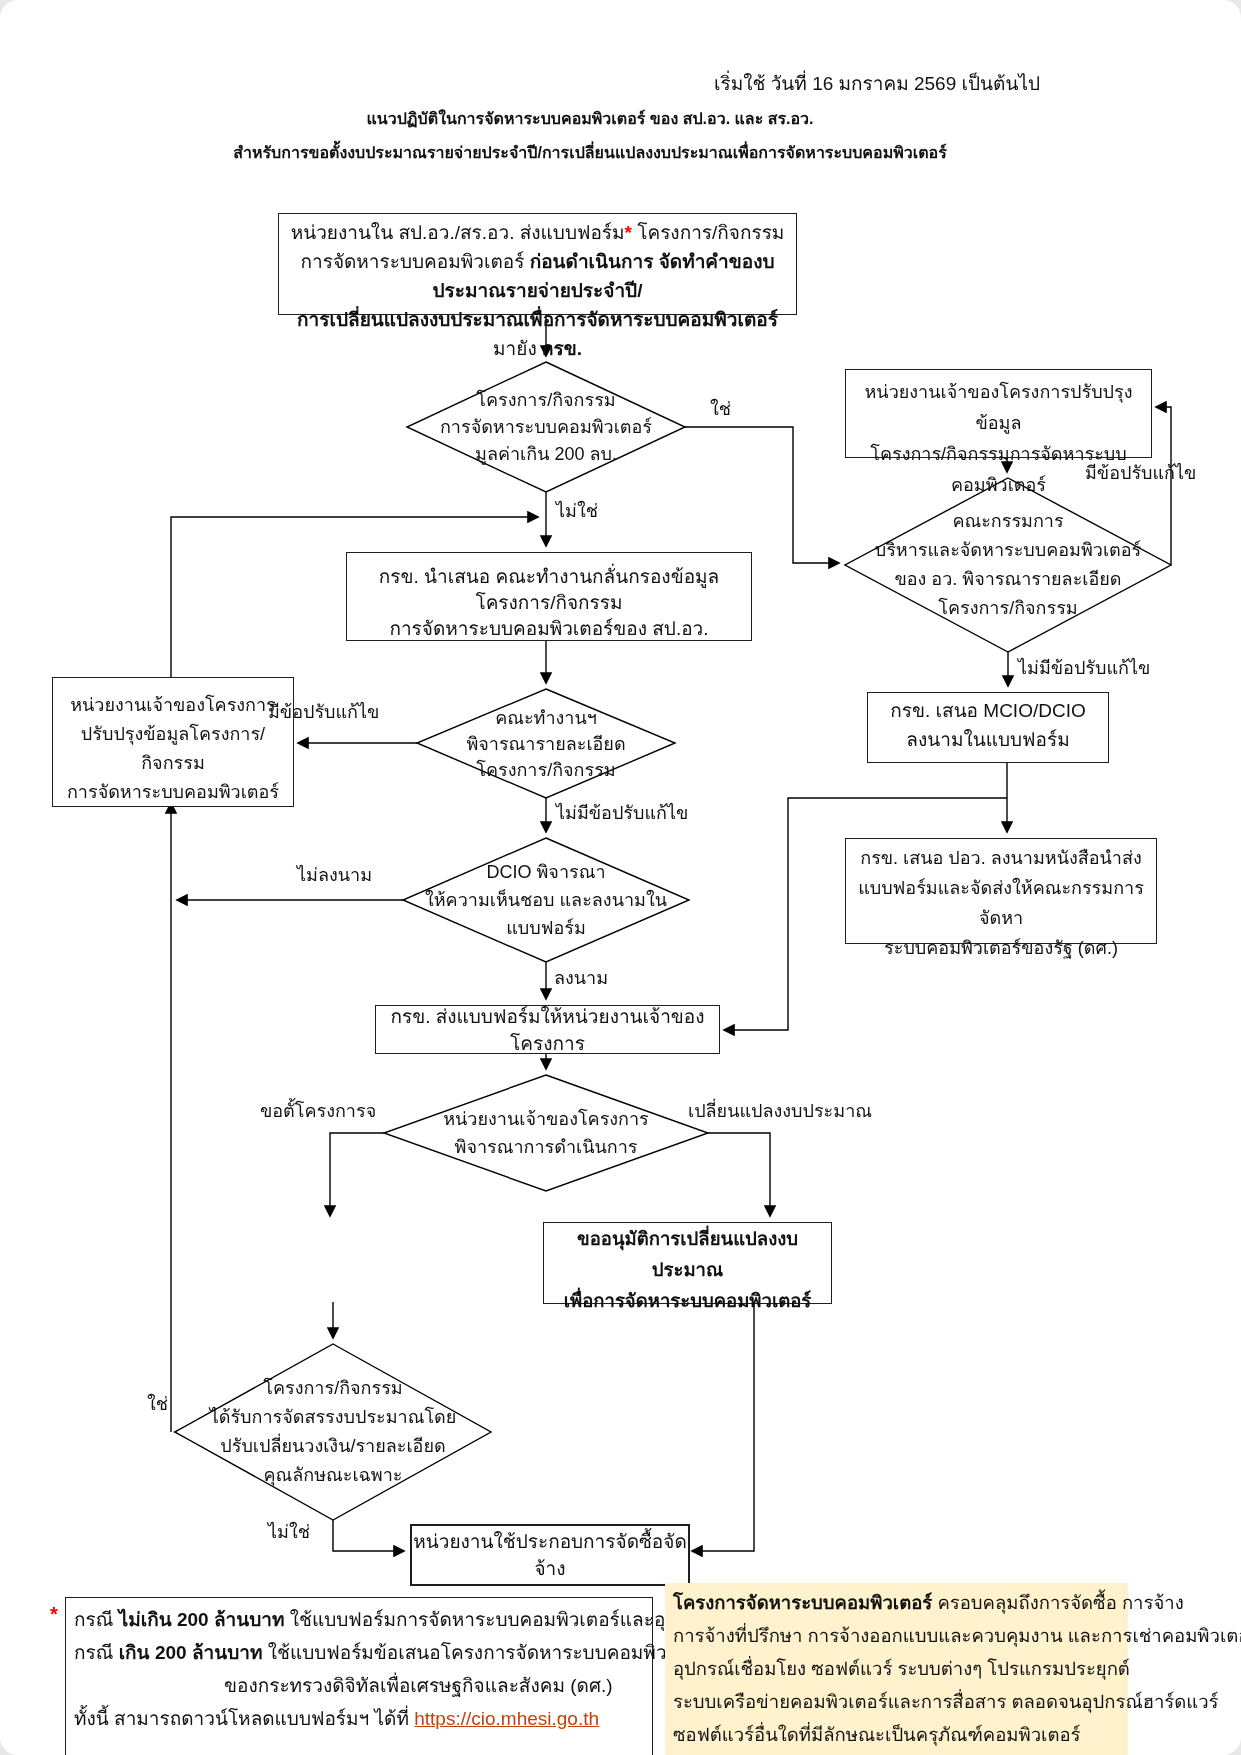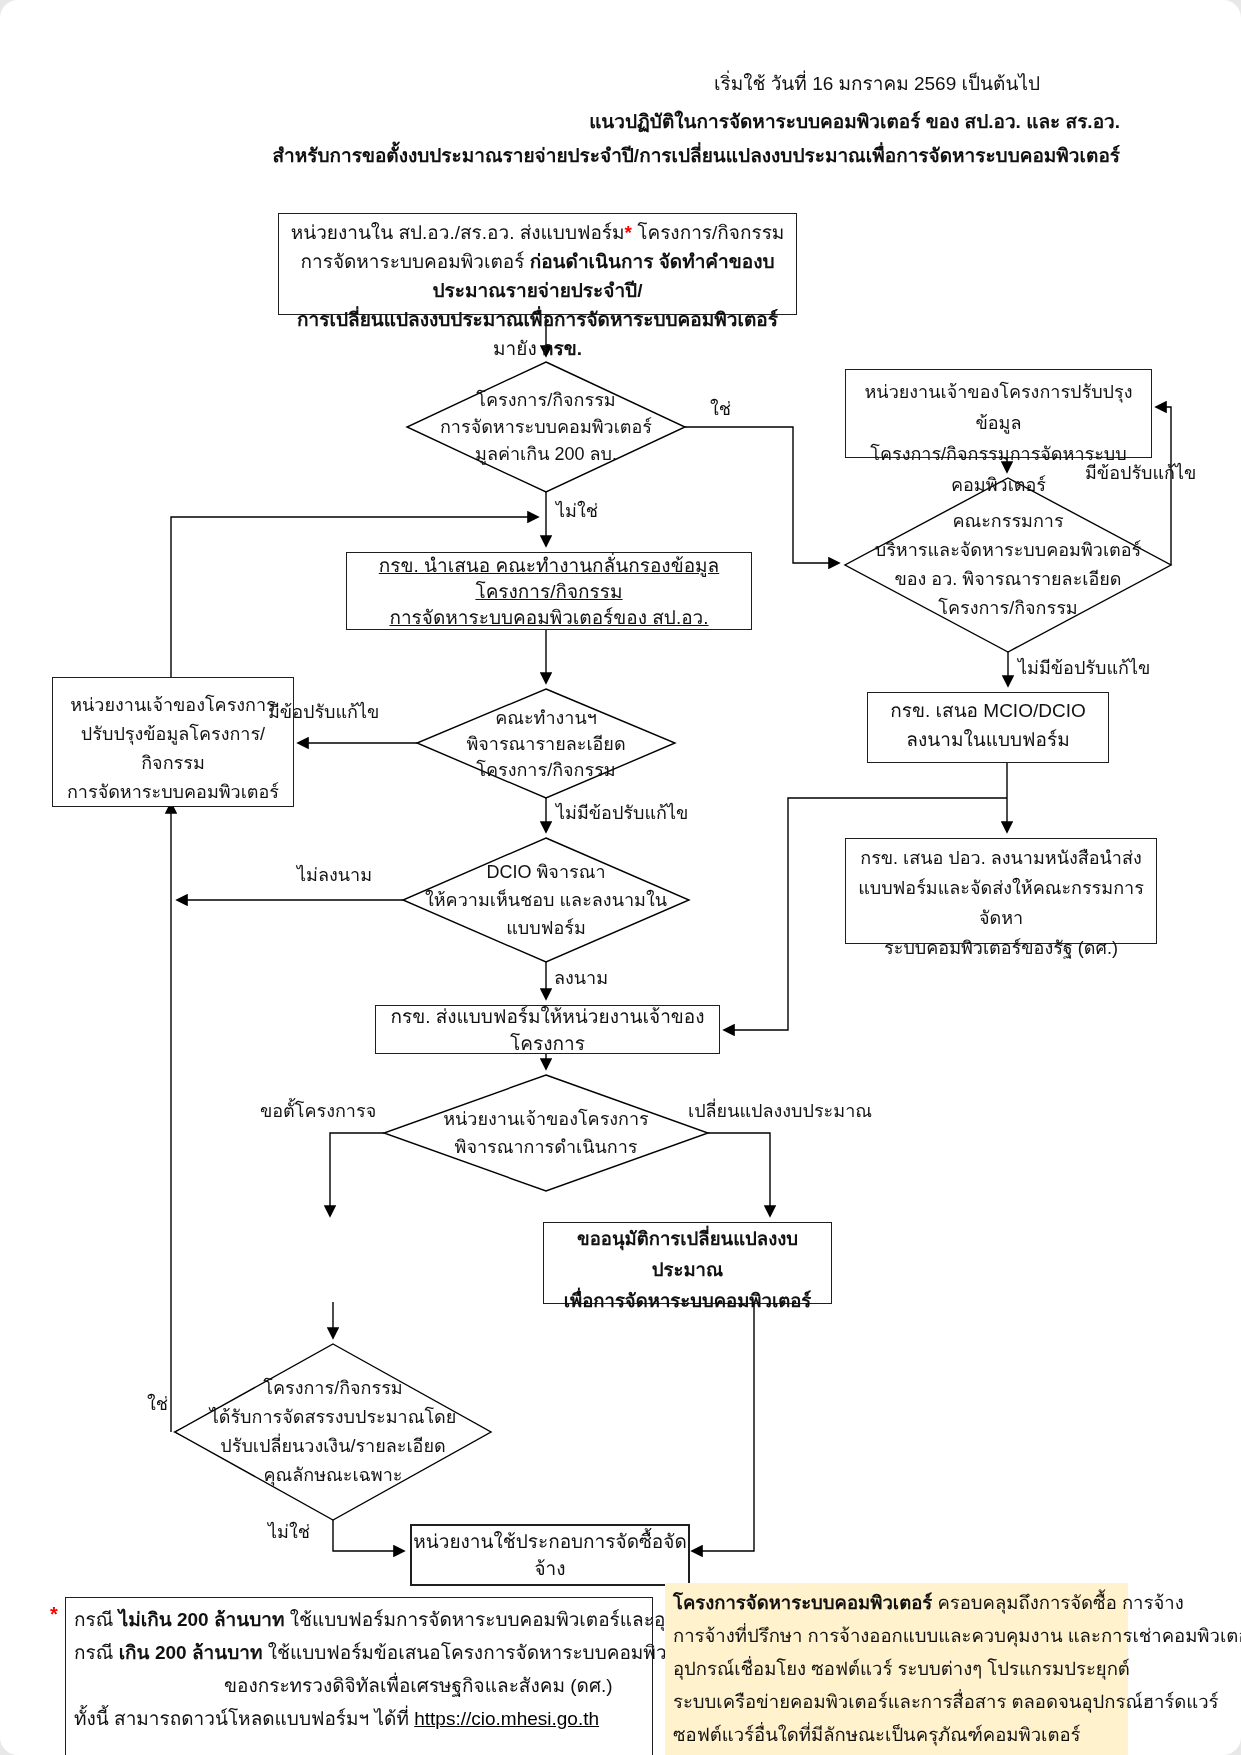--- a/index.html
+++ b/index.html
@@ -8,32 +8,32 @@
   .abs{position:absolute;}
   svg.wires{position:absolute;left:0;top:0;z-index:1;}
   svg.wires path,svg.wires polygon{shape-rendering:geometricPrecision;}
   .node{position:absolute;z-index:2;background:#fff;border:1.6px solid #1f1f1f;
         text-align:center;font-size:19px;line-height:27px;}
   .node .ln{display:block;}
   .dtext{position:absolute;z-index:2;display:flex;flex-direction:column;justify-content:center;
          align-items:center;text-align:center;font-size:18px;line-height:26px;background:transparent;}
   .lbl{position:absolute;z-index:3;font-size:18px;line-height:22px;white-space:nowrap;}
   .hdr-date{position:absolute;z-index:3;font-size:19px;text-align:right;}
-  .title{position:absolute;z-index:3;font-size:19px;font-weight:700;text-align:right;white-space:nowrap;}
+  .title{position:absolute;z-index:3;font-size:16px;font-weight:700;text-align:center;white-space:nowrap;}
   .bold-box{font-weight:700;}
   .flexc{display:flex;align-items:center;justify-content:center;}
   .footnote{position:absolute;z-index:2;background:#fff;border:1.4px solid #1f1f1f;
             font-size:19px;line-height:33px;padding:5px 10px 5px 8px;text-align:left;}
   .footnote .fline{display:block;white-space:nowrap;}
   .fn-indent{padding-left:150px;}
   .asterisk{position:absolute;z-index:4;color:#FF0000;font-weight:700;font-size:20px;}
   .note{position:absolute;z-index:2;background:#FFF2CC;font-size:18.5px;line-height:33px;
         padding:3px 8px;text-align:left;}
   .note .fline{display:block;white-space:nowrap;}
-  .link{color:#000000;text-decoration:underline;}
+  .link{color:#c2410c;text-decoration:underline;}
 </style>
 </head>
 <body>
 
 <div class="page">
 
   <svg class="wires" width="1241" height="1755" viewBox="0 0 1241 1755">
     <defs>
       <marker id="arr" viewBox="0 0 10 10" refX="8.6" refY="5" markerWidth="9" markerHeight="9" orient="auto-start-reverse">
         <path d="M0,0 L10,5 L0,10 z" fill="#000"></path>
@@ -81,21 +81,21 @@
     <span class="ln"><span>หน่วยงานใน สป.อว./สร.อว. ส่งแบบฟอร์ม</span><span style="font-weight: 700; color: rgb(255, 0, 0);">*</span><span> โครงการ/กิจกรรม</span></span>
     <span class="ln"><span>การจัดหาระบบคอมพิวเตอร์ </span><span style="font-weight: 700;">ก่อนดำเนินการ จัดทำคำของบประมาณรายจ่ายประจำปี/</span></span>
     <span class="ln"><span style="font-weight: 700;">การเปลี่ยนแปลงงบประมาณเพื่อการจัดหาระบบคอมพิวเตอร์</span><span> มายัง </span><span style="font-weight: 700;">กรข.</span></span>
   </div>
 
   <div class="node" style="left:845px;top:369px;width:305px;height:80px;font-size:18px;line-height:31px;padding-top:7px;">
     <span class="ln">หน่วยงานเจ้าของโครงการปรับปรุงข้อมูล</span>
     <span class="ln">โครงการ/กิจกรรมการจัดหาระบบคอมพิวเตอร์</span>
   </div>
 
-  <div class="node" style="left:346px;top:552px;width:404px;height:76px;line-height:26px;text-decoration:underline;">
+  <div class="node" style="left:346px;top:552px;width:404px;height:76px;line-height:26px;padding-top:11px;">
     <span class="ln">กรข. นำเสนอ คณะทำงานกลั่นกรองข้อมูลโครงการ/กิจกรรม</span>
     <span class="ln">การจัดหาระบบคอมพิวเตอร์ของ สป.อว.</span>
   </div>
 
   <div class="node" style="left:52px;top:677px;width:240px;height:115px;font-size:18px;line-height:29px;padding-top:13px;">
     <span class="ln">หน่วยงานเจ้าของโครงการ</span>
     <span class="ln">ปรับปรุงข้อมูลโครงการ/กิจกรรม</span>
     <span class="ln">การจัดหาระบบคอมพิวเตอร์</span>
   </div>
 

